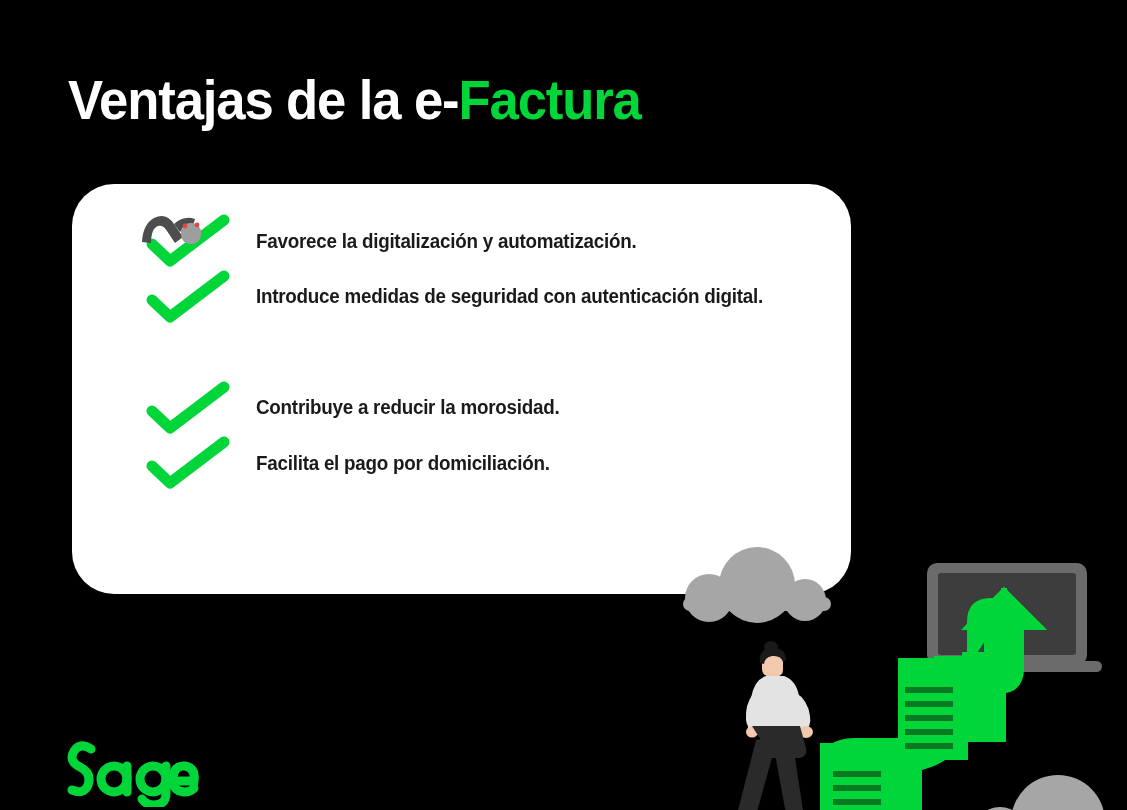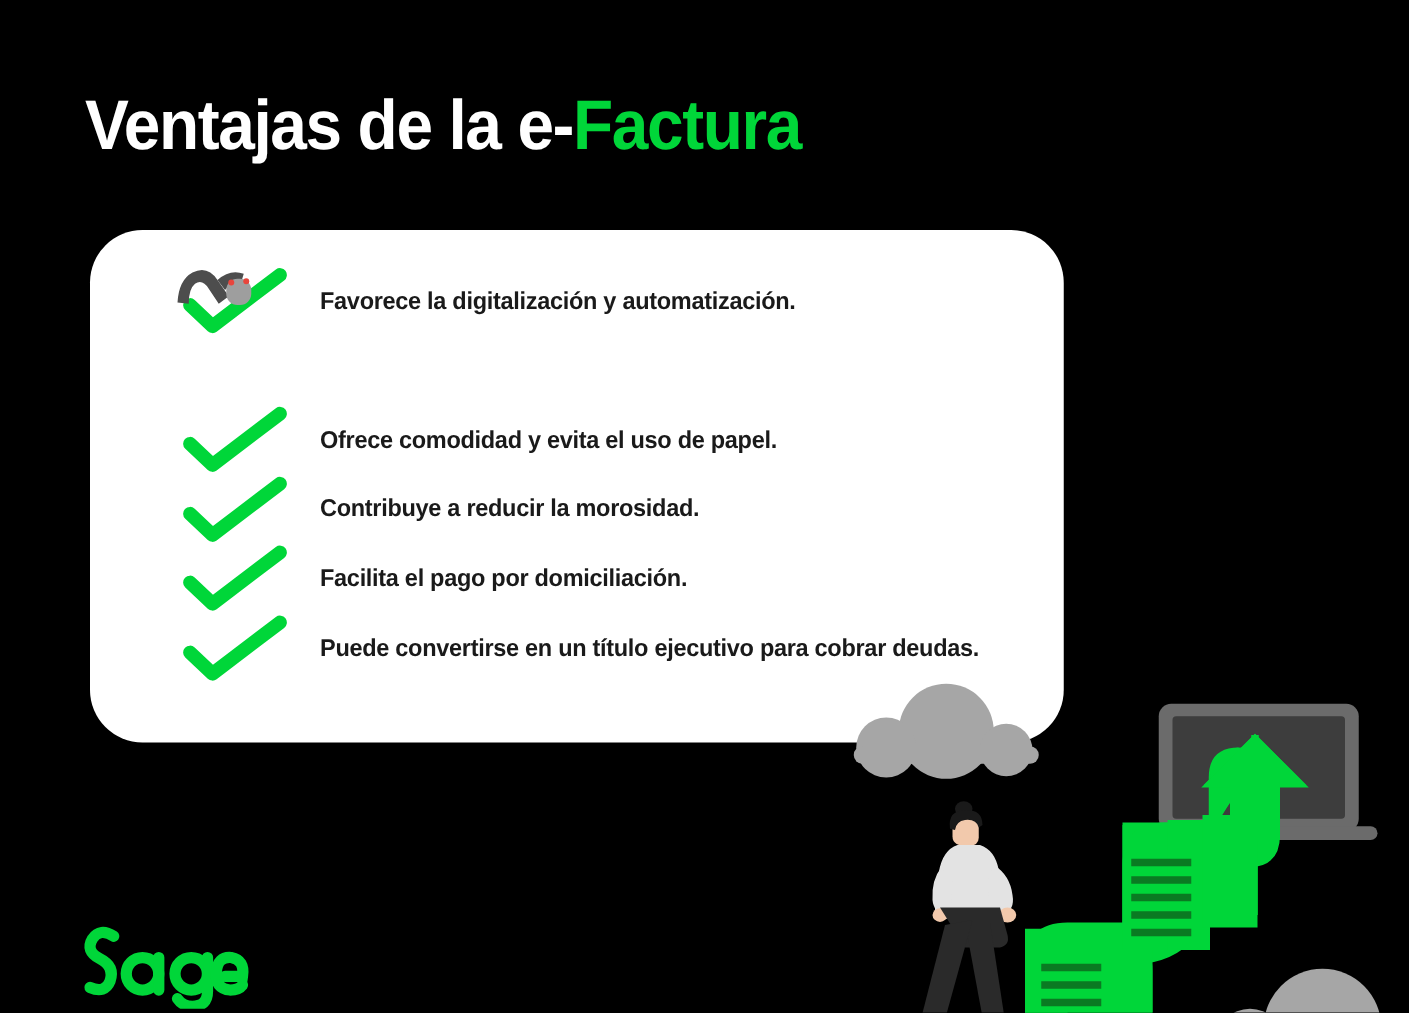--- a/index.html
+++ b/index.html
@@ -114,51 +114,43 @@
             <svg class="cursor-deco" width="78" height="42" viewBox="0 0 78 42">
               <path d="M2 32 Q3 14 14 8 Q26 2 34 14 L43 27 L35 33 L27 21 Q22 13 16 17 Q11 21 11 33 Z" fill="#4D4D4D"></path>
               <path d="M34 14 Q44 5 55 9 L52 19 Q45 16 40 22 Z" fill="#4D4D4D"></path>
               <rect x="41" y="13" width="20" height="21" rx="9" fill="#9E9E9E"></rect>
               <circle cx="45" cy="16" r="2.4" fill="#E8453C"></circle>
               <circle cx="57" cy="15" r="2.4" fill="#E8453C"></circle>
             </svg>
           </div>
           <div class="row-text">Favorece la digitalización y automatización.</div>
         </div>
-        <div class="row" style="top: 140.2px;">
-          <div class="check-wrap">
-            <svg class="check-svg" width="92" height="56" viewBox="0 0 92 56">
-              <path d="M8 31 L26 48 L80 7" fill="none" stroke="#00D639" stroke-width="11" stroke-linecap="round" stroke-linejoin="round"></path>
-            </svg>
-          </div>
-          <div class="row-text">Ofrece comodidad y evita el uso de papel.</div>
+        <div class="row" style="top: 84.6px;">
+          <div class="check-wrap">
+            <svg class="check-svg" width="92" height="56" viewBox="0 0 92 56">
+              <path d="M8 31 L26 48 L80 7" fill="none" stroke="#00D639" stroke-width="11" stroke-linecap="round" stroke-linejoin="round"></path>
+            </svg>
+          </div>
+          <div class="row-text">Introduce medidas de seguridad con autenticación digital.</div>
         </div>
         <div class="row" style="top: 251.4px;">
           <div class="check-wrap">
             <svg class="check-svg" width="92" height="56" viewBox="0 0 92 56">
               <path d="M8 31 L26 48 L80 7" fill="none" stroke="#00D639" stroke-width="11" stroke-linecap="round" stroke-linejoin="round"></path>
             </svg>
           </div>
           <div class="row-text">Facilita el pago por domiciliación.</div>
         </div>
         <div class="row" style="top: 195.8px;">
           <div class="check-wrap">
             <svg class="check-svg" width="92" height="56" viewBox="0 0 92 56">
               <path d="M8 31 L26 48 L80 7" fill="none" stroke="#00D639" stroke-width="11" stroke-linecap="round" stroke-linejoin="round"></path>
             </svg>
           </div>
           <div class="row-text">Contribuye a reducir la morosidad.</div>
-        </div>
-        <div class="row" style="top: 307px;">
-          <div class="check-wrap">
-            <svg class="check-svg" width="92" height="56" viewBox="0 0 92 56">
-              <path d="M8 31 L26 48 L80 7" fill="none" stroke="#00D639" stroke-width="11" stroke-linecap="round" stroke-linejoin="round"></path>
-            </svg>
-          </div>
-          <div class="row-text">Puede convertirse en un título ejecutivo para cobrar deudas.</div>
         </div>
       </div>
   </div>
 
   <svg id="illustration" viewBox="0 0 1127 810">
 
     <g>
       <circle cx="757" cy="553" r="38" fill="#A6A6A6"></circle>
       <circle cx="709" cy="566" r="24" fill="#A6A6A6"></circle>
       <circle cx="805" cy="568" r="21" fill="#A6A6A6"></circle>

